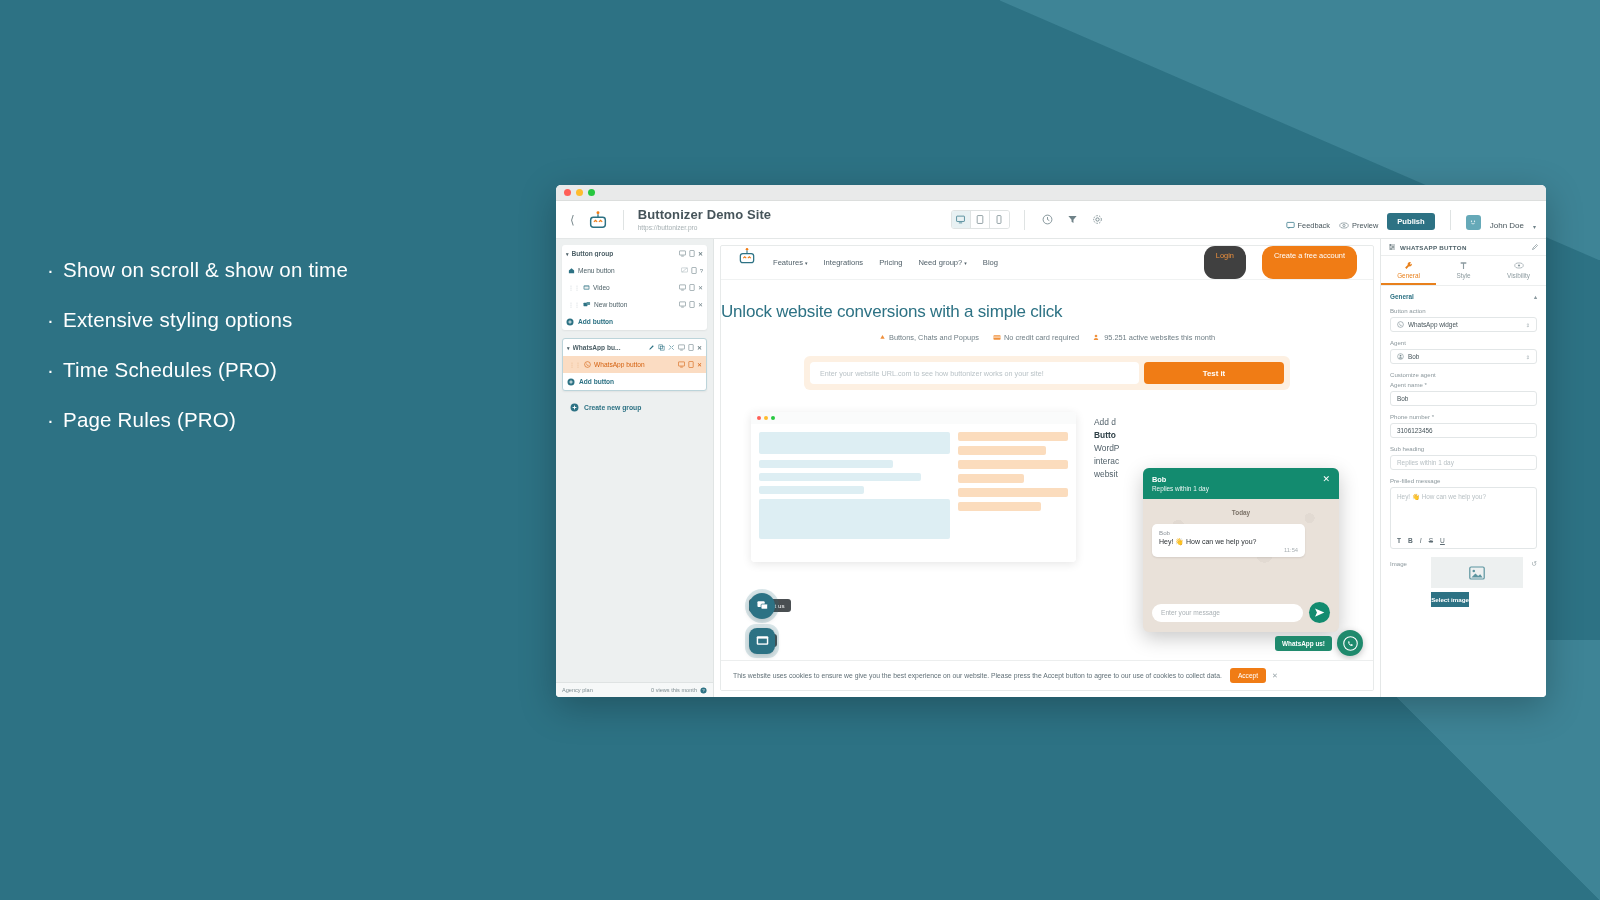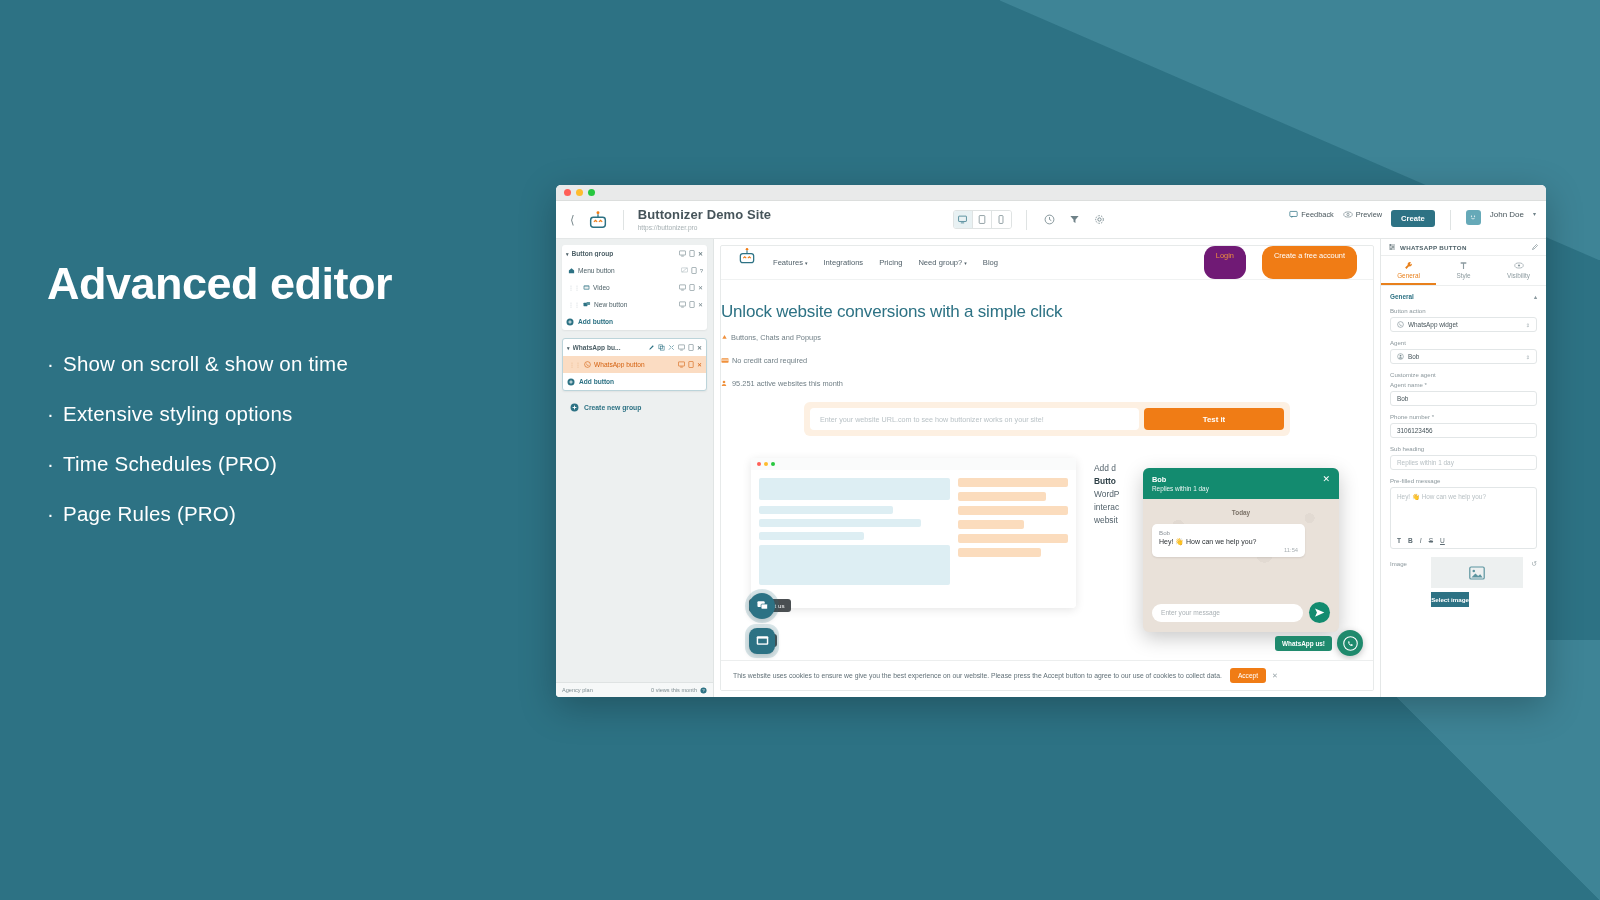--- a/index.html
+++ b/index.html
@@ -56,21 +56,21 @@
   .device-group {
     display: flex; border: 1px solid #dfe3e3; border-radius: 3px; overflow: hidden;
   }
   .device-btn {
     width: 19px; height: 17px; display: flex; align-items: center; justify-content: center;
     border-right: 1px solid #dfe3e3; background: #ffffff;
   }
   .device-btn:last-child { border-right: none; }
   .device-btn.active { background: #e8f1f3; }
   .tool-icon { width: 17px; height: 17px; display: flex; align-items: center; justify-content: center; }
-  .right-tools { display: flex; align-items: flex-start; gap: 9px; }
+  .right-tools { display: flex; align-items: flex-end; gap: 9px; }
   .tb-link { display: flex; align-items: center; gap: 3px; font-size: 7.4px; color: #46545a; }
   .publish-btn {
     background: #2d7284; color: #fff; font-size: 7.6px; font-weight: bold;
     padding: 4px 10px; border-radius: 3px;
   }
   .avatar-sm {
     width: 15px; height: 15px; border-radius: 3px; background: #66a9b8;
     display:flex;align-items:center;justify-content:center;
   }
   .user-name { font-size: 8px; color: #46545a; }
@@ -117,30 +117,30 @@
     border: 1px solid #e7eaea; border-radius: 2px; overflow: hidden;
   }
   .site-nav {
     height: 34px; display: flex; padding: 0 16px; gap: 16px;
     border-bottom: 1px solid #f0f2f2;
   }
   .site-logo { width: 20px; height: 20px; }
   .nav-link { font-size: 7.6px; color: #52616a; display: flex; align-items: center; gap: 2px; }
   .nav-spacer { flex: 1; }
   .btn-login {
-    background: #701a75; color: #f0913c; font-size: 7.4px; padding: 5px 12px; border-radius: 11px;
+    background: #404040; color: #f0913c; font-size: 7.4px; padding: 5px 12px; border-radius: 11px;
   }
   .btn-create {
     background: #f07c15; color: #fff; font-size: 7.4px; padding: 5px 12px; border-radius: 11px;
   }
   .hero { padding: 22px 0 0 0; }
   .hero-title { font-size: 17px; color: #2d7284; letter-spacing: -0.2px; }
   .hero-feats {
     display: flex; justify-content: center; gap: 14px; margin-top: 11px;
-    font-size: 7.4px; color: #6f7e85; flex-direction: column;
+    font-size: 7.4px; color: #6f7e85;
   }
   .hero-feat { display: flex; align-items: center; gap: 3px; }
   .url-bar-outer {
     margin: 14px auto 0 auto; width: 486px; background: #fdf0e2; border-radius: 6px;
     padding: 6px; display: flex; gap: 5px;
   }
   .url-input {
     flex: 1; background: #fff; border-radius: 4px; height: 22px; display: flex;
     align-items: center; padding: 0 10px; font-size: 7.2px; color: #b9c2c6;
   }
@@ -281,21 +281,20 @@
   }
   .image-refresh { font-size: 7px; color: #9aa6aa; padding-top: 3px; }
 </style>
 </head>
 <body>
 
 <div class="bg-tri-tl"></div>
 <div class="bg-tri-br"></div>
 
 <div class="left-panel">
-  <div class="headline">Advanced editor</div>
   <ul class="feature-list">
     <li><span class="dot">·</span><span>Show on scroll &amp; show on time</span></li>
     <li><span class="dot">·</span><span>Extensive styling options</span></li>
     <li><span class="dot">·</span><span>Time Schedules (PRO)</span></li>
     <li><span class="dot">·</span><span>Page Rules (PRO)</span></li>
   </ul>
 </div>
 
 <div class="app-window">
 
@@ -369,21 +368,21 @@
           </svg>
         <span>Feedback</span>
       </span>
       <span class="tb-link">
         <svg width="10" height="9" viewBox="0 0 18 12">
             <ellipse cx="9" cy="6" rx="7.6" ry="4.6" fill="none" stroke="#6f8288" stroke-width="1.2"></ellipse>
             <circle cx="9" cy="6" r="2" fill="none" stroke="#6f8288" stroke-width="1.2"></circle>
           </svg>
         <span>Preview</span>
       </span>
-      <span class="publish-btn">Create</span>
+      <span class="publish-btn">Publish</span>
       <span class="divider-v"></span>
       <span class="avatar-sm">
         <svg width="10" height="10" viewBox="0 0 16 16">
             <circle cx="5.6" cy="6.6" r="1" fill="#fff"></circle>
             <circle cx="10.4" cy="6.6" r="1" fill="#fff"></circle>
             <path d="M5.4 9.8c1.6 1.5 3.6 1.5 5.2 0" fill="none" stroke="#fff" stroke-width="1.2"></path>
           </svg>
       </span>
       <span class="user-name">John Doe</span>
       <span style="font-size:6px;color:#6f8288">▾</span>

